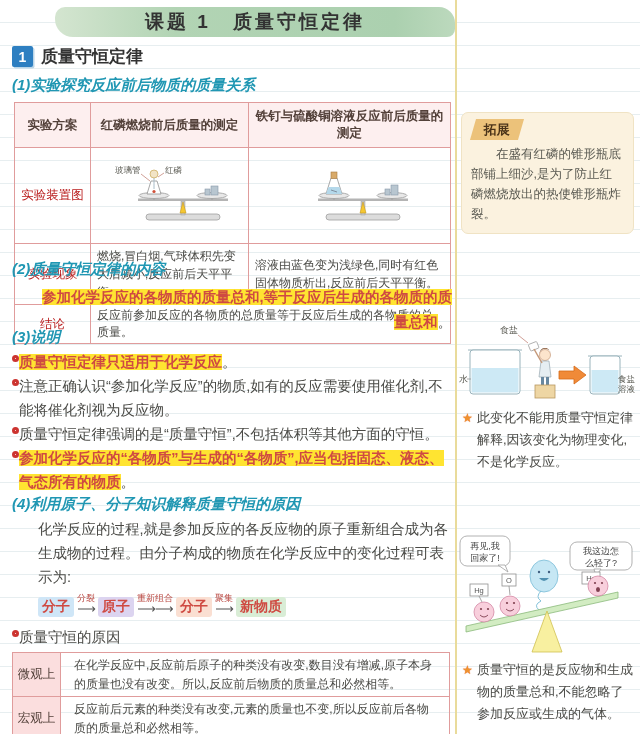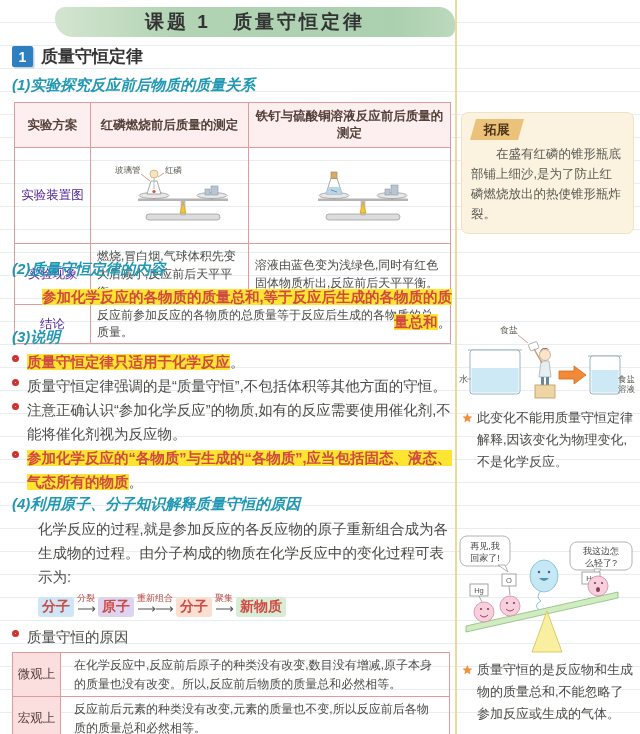--- a/index.html
+++ b/index.html
@@ -32,33 +32,33 @@
     border-radius:2px; box-shadow:1.5px 1.5px 0 #bcd6e8;
   }
   .sec1 .t { font-size:17px; font-weight:bold; color:#333; }
 
   .h-teal { position:absolute; left:12px; color:#2097b3; font-size:15px; font-weight:bold; font-style:italic; }
 
   
   table.t1 { position:absolute; left:14px; top:102px; width:436px; border-collapse:collapse; font-size:12px; color:#4a4a46; table-layout:fixed; }
   .t1 th, .t1 td { border:1px solid #e09c9c; }
   .t1 th { background:#fdefef; color:#53413a; font-size:12.5px; padding:5px 2px; font-weight:bold; }
-  .t1 .rl { text-align:center; font-size:12.5px; color:#4c1d95; }
+  .t1 .rl { text-align:center; font-size:12.5px; color:#b91c1c; }
   .t1 .app { height:62px; text-align:center; vertical-align:bottom; padding:16px; }
   .t1 .ph { padding:3px 6px; line-height:1.5; }
   .t1 .cc { padding:2px 6px; }
 
   
   .indent { padding-left:26px; }
   .hl { background:#ffe431; color:#cf4a42; font-weight:bold; -webkit-box-decoration-break:clone; box-decoration-break:clone; }
   #p2c { position:absolute; left:12px; top:285px; width:440px; font-size:14.5px; line-height:25px;text-align:right; }
 
   
   #blist { position:absolute; left:12px; top:350px; width:442px; }
-  .bi { display:flex; gap:8px; font-size:14.5px; line-height:24px; }
+  .bi { display:flex; font-size:14.5px; line-height:24px; }
   .ring { flex:0 0 auto; width:7px; height:7px; border:3.4px solid #cc3430; border-radius:50%; margin-top:5px; background:#fff; }
   .btxt { flex:1; }
 
   
   #p4 { position:absolute; left:12px; top:494px; width:442px; }
   #p4 .h-teal-in { color:#2097b3; font-size:15px; font-weight:bold; font-style:italic; line-height:20px; margin-bottom:3px; }
   #p4 .bi { margin-top:1px; }
   .para { padding-left:26px; font-size:14.5px; line-height:24px; }
   .flow { margin:3px 0 3px 26px; display:flex; align-items:center; height:30px; }
   .fnode { font-size:14px; font-weight:bold; color:#cf4a42; padding:1px 4px; border-radius:3px; }
@@ -172,25 +172,25 @@
 </div>
 
 <div class="h-teal" style="top:328px">(3)说明</div>
 <div id="blist">
   <div class="bi">
     <span class="ring"></span>
     <span class="btxt"><span class="hl">质量守恒定律只适用于化学反应</span><span>。</span></span>
   </div>
   <div class="bi">
     <span class="ring"></span>
+    <span class="btxt"><span class="hl"></span><span>注意正确认识“参加化学反应”的物质,如有的反应需要使用催化剂,不能将催化剂视为反应物。</span></span>
+  </div>
+  <div class="bi">
+    <span class="ring"></span>
     <span class="btxt"><span class="hl"></span><span>质量守恒定律强调的是“质量守恒”,不包括体积等其他方面的守恒。</span></span>
-  </div>
-  <div class="bi">
-    <span class="ring"></span>
-    <span class="btxt"><span class="hl"></span><span>注意正确认识“参加化学反应”的物质,如有的反应需要使用催化剂,不能将催化剂视为反应物。</span></span>
   </div>
   <div class="bi">
     <span class="ring"></span>
     <span class="btxt"><span class="hl">参加化学反应的“各物质”与生成的“各物质”,应当包括固态、液态、气态所有的物质</span><span>。</span></span>
   </div>
 </div>
 
 <div id="p4">
   <div class="h-teal-in">(4)利用原子、分子知识解释质量守恒的原因</div>
   <div class="para">化学反应的过程,就是参加反应的各反应物的原子重新组合成为各生成物的过程。由分子构成的物质在化学反应中的变化过程可表示为:</div>

